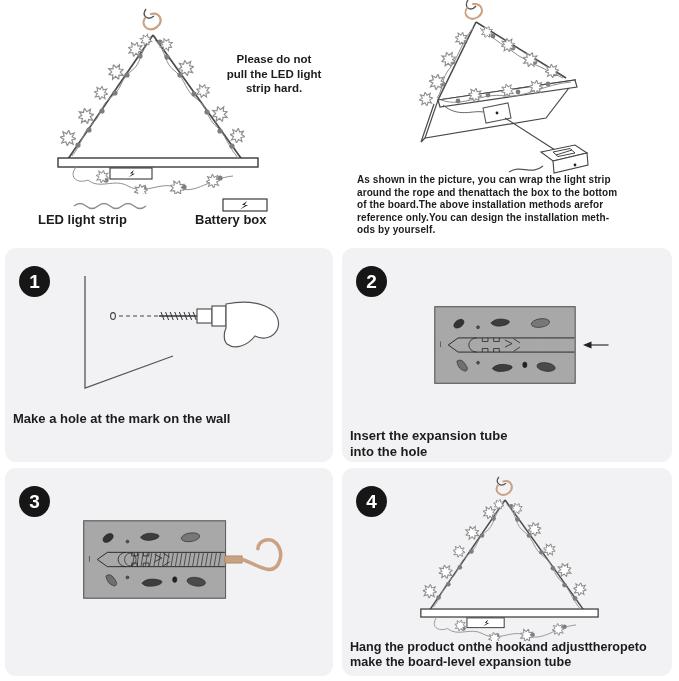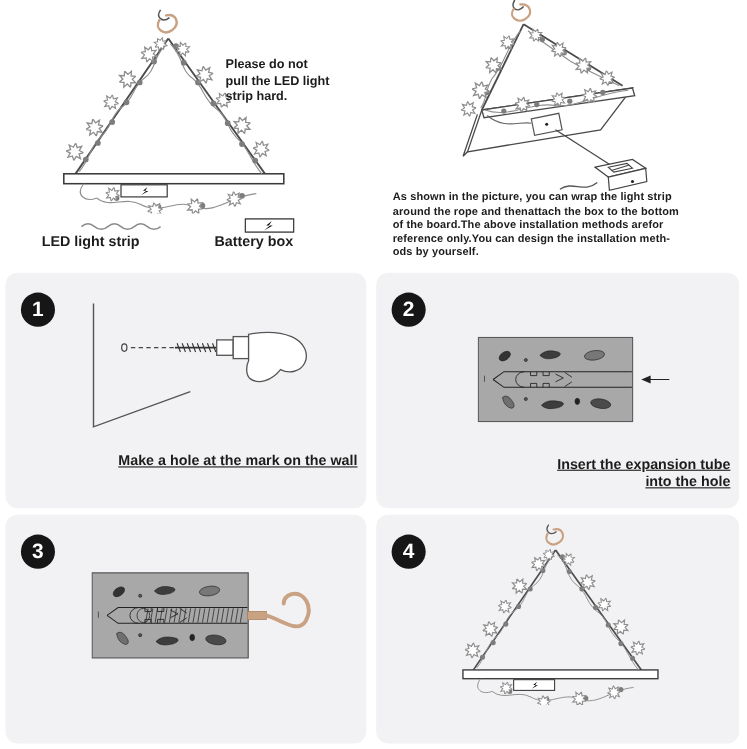--- a/index.html
+++ b/index.html
@@ -1,32 +1,32 @@
 <!DOCTYPE html>
 <html><head>
 <meta charset="utf-8">
 <style>
   html,body{margin:0;padding:0;background:#fff;}
   .page{position:relative;width:679px;height:681px;background:#ffffff;overflow:hidden;
         font-family:"Liberation Sans",sans-serif;color:#1c1c1c;font-weight:700;}
   .abs{position:absolute;}
   .prewrap{white-space:pre-line;}
-  .warning{left:205px;top:52px;width:138px;font-size:11.5px;line-height:1.28;}
+  .warning{left:205px;top:52px;width:138px;text-align:center;font-size:11.5px;line-height:1.28;}
   .paragraph{left:357px;top:174px;width:322px;font-size:10px;line-height:1.26;letter-spacing:0.1px;}
   .legend-label{font-size:13px;text-align:left;}
   .card{position:absolute;background:#f2f2f4;border-radius:11px;}
   .card-1{left:5px;top:248px;width:328px;height:214px;}
   .card-2{left:342px;top:248px;width:330px;height:214px;}
   .card-3{left:5px;top:468px;width:328px;height:208px;}
   .card-4{left:342px;top:468px;width:330px;height:208px;}
   .badge{position:absolute;left:14px;top:18px;width:31px;height:31px;border-radius:50%;
          background:#161616;color:#ffffff;font-size:19px;line-height:31px;text-align:center;}
-  .caption{position:absolute;left:8px;right:8px;text-align:right;font-size:13px;line-height:1.22;text-decoration:underline;}
+  .caption{position:absolute;left:8px;right:8px;text-align:left;font-size:13px;line-height:1.22;}
   .cap-1{top:163px;}
-  .cap-2{top:166px;}
+  .cap-2{top:180px;}
   .cap-3{top:155px;}
   .cap-4{top:172px;font-size:12.6px;}
   svg{display:block;}
 </style>
 </head>
 <body>
 
 <svg width="0" height="0" style="position:absolute" aria-hidden="true">
   <defs>
     <symbol id="leaf" viewBox="0 0 12 12">
@@ -235,15 +235,17 @@
     </div>
   </div>
 
   <div class="card card-4">
     <div class="badge">4</div>
     <div class="abs" style="left:70px;top:8px;width:195px;height:165px">
       <svg width="195" height="165" viewBox="0 0 220 186">
           <use href="#shelf-front"></use>
         </svg>
     </div>
+    <div class="caption cap-4 prewrap">Hang the product onthe hookand adjusttheropeto
+make the board-level expansion tube</div>
   </div>
 
 </div>
 
 </body></html>

